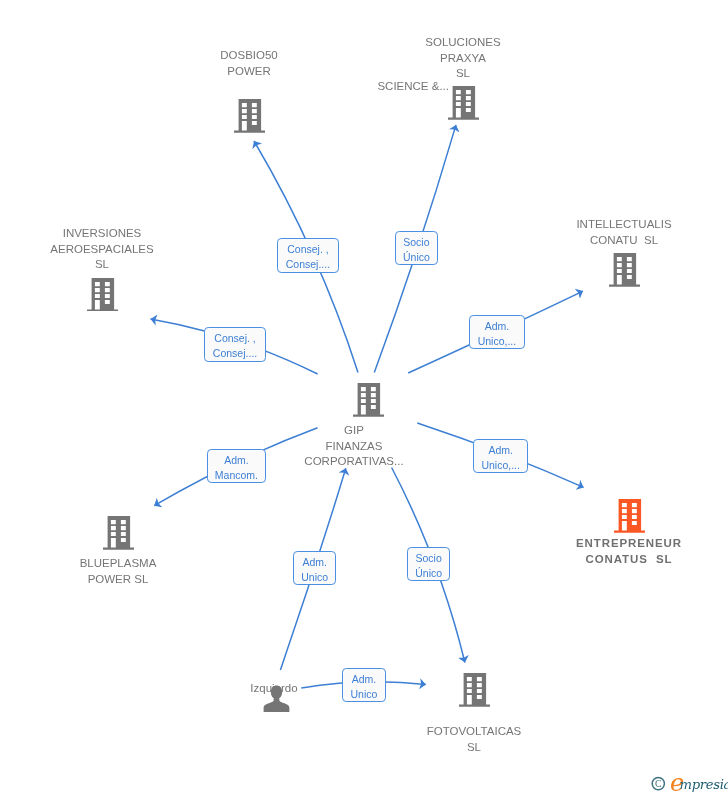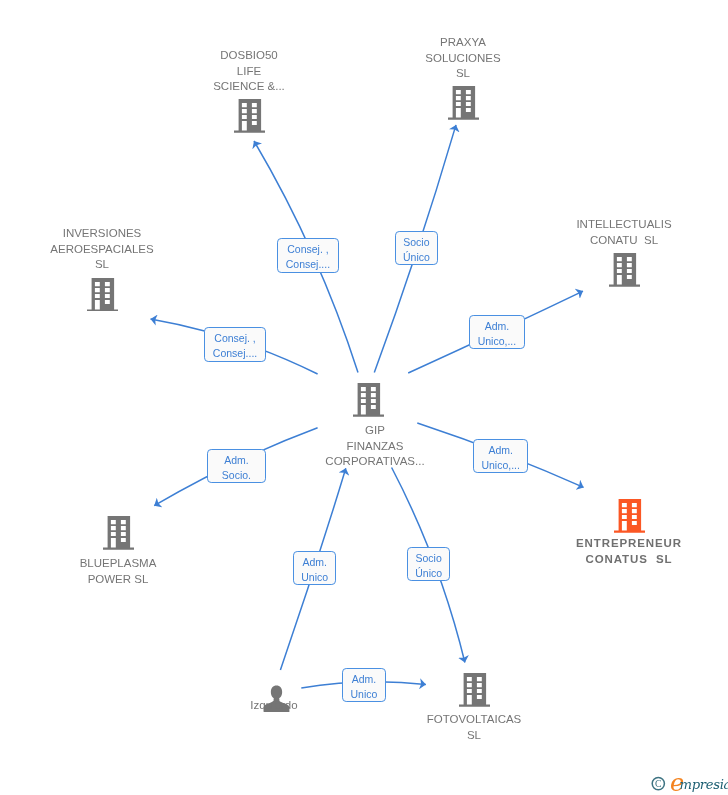--- a/index.html
+++ b/index.html
@@ -49,31 +49,31 @@
       </g>
   </svg>
 
   <div id="nodes">
       <div class="node" style="left: 0px; top: 0px; width: 0px; height: 0px;">
         <div class="node-icon" style="left: 233.5px; top: 99px;"><svg viewBox="0 0 31 33.8" width="31" height="33.8">
             <path fill="#757575" fill-rule="evenodd" d="M4.6 0 H27.1 V31.5 H4.6 Z M0 31.5 H31 V33.8 H0 Z M7.9 4.1 H12.8 V8.2 H7.9 Z M7.9 10.05 H12.8 V14.15 H7.9 Z M7.9 16 H12.8 V20.1 H7.9 Z M7.9 21.95 H12.8 V31.5 H7.9 Z M17.9 4.1 H22.799999999999997 V8.2 H17.9 Z M17.9 10.05 H22.799999999999997 V14.15 H17.9 Z M17.9 16 H22.799999999999997 V20.1 H17.9 Z M17.9 21.95 H22.799999999999997 V26.05 H17.9 Z"></path>
           </svg></div>
         <div class="node-label" style="left: 49px; top: 47.7px; width: 400px;">
           <span style="display: block;">DOSBIO50</span>
-          <span style="display: block;">LIFE</span>
-          <span style="display: block;">SCIENCE &amp;...</span>
+          <span style="display: block;">POWER</span>
+          <span style="display: block; text-align: right;">SCIENCE &amp;...</span>
         </div>
       </div>
       <div class="node" style="left: 0px; top: 0px; width: 0px; height: 0px;">
         <div class="node-icon" style="left: 447.5px; top: 85.9px;"><svg viewBox="0 0 31 33.8" width="31" height="33.8">
             <path fill="#757575" fill-rule="evenodd" d="M4.6 0 H27.1 V31.5 H4.6 Z M0 31.5 H31 V33.8 H0 Z M7.9 4.1 H12.8 V8.2 H7.9 Z M7.9 10.05 H12.8 V14.15 H7.9 Z M7.9 16 H12.8 V20.1 H7.9 Z M7.9 21.95 H12.8 V31.5 H7.9 Z M17.9 4.1 H22.799999999999997 V8.2 H17.9 Z M17.9 10.05 H22.799999999999997 V14.15 H17.9 Z M17.9 16 H22.799999999999997 V20.1 H17.9 Z M17.9 21.95 H22.799999999999997 V26.05 H17.9 Z"></path>
           </svg></div>
         <div class="node-label" style="left: 263px; top: 34.5px; width: 400px;">
+          <span style="display: block;">SOLUCIONES</span>
           <span style="display: block;">PRAXYA</span>
-          <span style="display: block;">SOLUCIONES</span>
           <span style="display: block;">SL</span>
         </div>
       </div>
       <div class="node" style="left: 0px; top: 0px; width: 0px; height: 0px;">
         <div class="node-icon" style="left: 86.8px; top: 277.5px;"><svg viewBox="0 0 31 33.8" width="31" height="33.8">
             <path fill="#757575" fill-rule="evenodd" d="M4.6 0 H27.1 V31.5 H4.6 Z M0 31.5 H31 V33.8 H0 Z M7.9 4.1 H12.8 V8.2 H7.9 Z M7.9 10.05 H12.8 V14.15 H7.9 Z M7.9 16 H12.8 V20.1 H7.9 Z M7.9 21.95 H12.8 V31.5 H7.9 Z M17.9 4.1 H22.799999999999997 V8.2 H17.9 Z M17.9 10.05 H22.799999999999997 V14.15 H17.9 Z M17.9 16 H22.799999999999997 V20.1 H17.9 Z M17.9 21.95 H22.799999999999997 V26.05 H17.9 Z"></path>
           </svg></div>
         <div class="node-label" style="left: -98.5px; top: 225.6px; width: 400px;">
           <span style="display: block;">INVERSIONES</span>
           <span style="display: block;">AEROESPACIALES</span>
@@ -86,21 +86,21 @@
           </svg></div>
         <div class="node-label" style="left: 423.5px; top: 217px; width: 400px;">
           <span style="display: block;">INTELLECTUALIS</span>
           <span style="display: block;">CONATU&nbsp; SL</span>
         </div>
       </div>
       <div class="node" style="left: 0px; top: 0px; width: 0px; height: 0px;">
         <div class="node-icon" style="left: 353px; top: 383.4px;"><svg viewBox="0 0 31 33.8" width="31" height="33.8">
             <path fill="#757575" fill-rule="evenodd" d="M4.6 0 H27.1 V31.5 H4.6 Z M0 31.5 H31 V33.8 H0 Z M7.9 4.1 H12.8 V8.2 H7.9 Z M7.9 10.05 H12.8 V14.15 H7.9 Z M7.9 16 H12.8 V20.1 H7.9 Z M7.9 21.95 H12.8 V31.5 H7.9 Z M17.9 4.1 H22.799999999999997 V8.2 H17.9 Z M17.9 10.05 H22.799999999999997 V14.15 H17.9 Z M17.9 16 H22.799999999999997 V20.1 H17.9 Z M17.9 21.95 H22.799999999999997 V26.05 H17.9 Z"></path>
           </svg></div>
-        <div class="node-label" style="left: 175px; top: 422.8px; width: 400px;">
+        <div class="node-label" style="left: 154px; top: 422.8px; width: 400px;">
           <span style="display: block;">GIP</span>
           <span style="display: block;">FINANZAS</span>
           <span style="display: block;">CORPORATIVAS...</span>
         </div>
       </div>
       <div class="node" style="left: 0px; top: 0px; width: 0px; height: 0px;">
         <div class="node-icon" style="left: 102.5px; top: 516.2px;"><svg viewBox="0 0 31 33.8" width="31" height="33.8">
             <path fill="#757575" fill-rule="evenodd" d="M4.6 0 H27.1 V31.5 H4.6 Z M0 31.5 H31 V33.8 H0 Z M7.9 4.1 H12.8 V8.2 H7.9 Z M7.9 10.05 H12.8 V14.15 H7.9 Z M7.9 16 H12.8 V20.1 H7.9 Z M7.9 21.95 H12.8 V31.5 H7.9 Z M17.9 4.1 H22.799999999999997 V8.2 H17.9 Z M17.9 10.05 H22.799999999999997 V14.15 H17.9 Z M17.9 16 H22.799999999999997 V20.1 H17.9 Z M17.9 21.95 H22.799999999999997 V26.05 H17.9 Z"></path>
           </svg></div>
         <div class="node-label" style="left: -82.5px; top: 555.6px; width: 400px;">
@@ -114,30 +114,30 @@
           </svg></div>
         <div class="node-label bold" style="left: 428.5px; top: 535.7px; width: 400px;">
           <span style="display: block;">ENTREPRENEUR</span>
           <span style="display: block;">CONATUS&nbsp; SL</span>
         </div>
       </div>
       <div class="node" style="left: 0px; top: 0px; width: 0px; height: 0px;">
         <div class="node-icon" style="left: 262.8px; top: 684.6px;"><svg viewBox="0 0 27 27.4" width="27" height="27.4">
             <path fill="#757575" d="M13.5 0.4 C10.0 0.4 7.85 2.9 7.85 6.9 C7.85 10.7 10.0 14.0 13.5 14.0 C17.0 14.0 19.15 10.7 19.15 6.9 C19.15 2.9 17.0 0.4 13.5 0.4 Z M10.6 13.4 L10.6 15.6 C10.6 16.6 8.9 17.3 6.8 17.9 C3.6 18.8 0.6 19.9 0.6 23.0 L0.6 27.0 L26.4 27.0 L26.4 23.0 C26.4 19.9 23.4 18.8 20.2 17.9 C18.1 17.3 16.4 16.6 16.4 15.6 L16.4 13.4 Z"></path>
           </svg></div>
-        <div class="node-label" style="left: 74px; top: 698px; width: 400px;">
+        <div class="node-label" style="left: 74px; top: 681px; width: 400px;">
           <span style="display: block;">Izquierdo</span>
         </div>
       </div>
       <div class="node" style="left: 0px; top: 0px; width: 0px; height: 0px;">
         <div class="node-icon" style="left: 459px; top: 673.3px;"><svg viewBox="0 0 31 33.8" width="31" height="33.8">
             <path fill="#757575" fill-rule="evenodd" d="M4.6 0 H27.1 V31.5 H4.6 Z M0 31.5 H31 V33.8 H0 Z M7.9 4.1 H12.8 V8.2 H7.9 Z M7.9 10.05 H12.8 V14.15 H7.9 Z M7.9 16 H12.8 V20.1 H7.9 Z M7.9 21.95 H12.8 V31.5 H7.9 Z M17.9 4.1 H22.799999999999997 V8.2 H17.9 Z M17.9 10.05 H22.799999999999997 V14.15 H17.9 Z M17.9 16 H22.799999999999997 V20.1 H17.9 Z M17.9 21.95 H22.799999999999997 V26.05 H17.9 Z"></path>
           </svg></div>
         <div class="node-label" style="left: 273.5px; top: 712.3px; width: 400px;">
-          <span style="display: block;">FOTOVOLTAICAS</span>
+          <span style="display: block; margin-top: 12px;">FOTOVOLTAICAS</span>
           <span style="display: block;">SL</span>
         </div>
       </div>
     </div>
   <div id="relboxes">
       <div class="relbox" style="left: 276.6px; top: 237.7px; width: 61.9px; height: 34.6px;">
         <span class="rl">Consej. ,</span>
         <span class="rl">Consej....</span>
       </div>
       <div class="relbox" style="left: 394.5px; top: 230.8px; width: 42.8px; height: 34.1px;">
@@ -151,21 +151,21 @@
       <div class="relbox" style="left: 468.7px; top: 314.5px; width: 55.8px; height: 34.1px;">
         <span class="rl">Adm.</span>
         <span class="rl">Unico,...</span>
       </div>
       <div class="relbox" style="left: 472.9px; top: 438.5px; width: 55.4px; height: 33.9px;">
         <span class="rl">Adm.</span>
         <span class="rl">Unico,...</span>
       </div>
       <div class="relbox" style="left: 207.4px; top: 448.5px; width: 58.9px; height: 33.9px;">
         <span class="rl">Adm.</span>
-        <span class="rl">Socio.</span>
+        <span class="rl">Mancom.</span>
       </div>
       <div class="relbox" style="left: 292.7px; top: 550.6px; width: 43.3px; height: 34.2px;">
         <span class="rl">Adm.</span>
         <span class="rl">Unico</span>
       </div>
       <div class="relbox" style="left: 407.4px; top: 547.1px; width: 43.3px; height: 33.8px;">
         <span class="rl">Socio</span>
         <span class="rl">Único</span>
       </div>
       <div class="relbox" style="left: 341.6px; top: 667.7px; width: 43.8px; height: 34.4px;">

